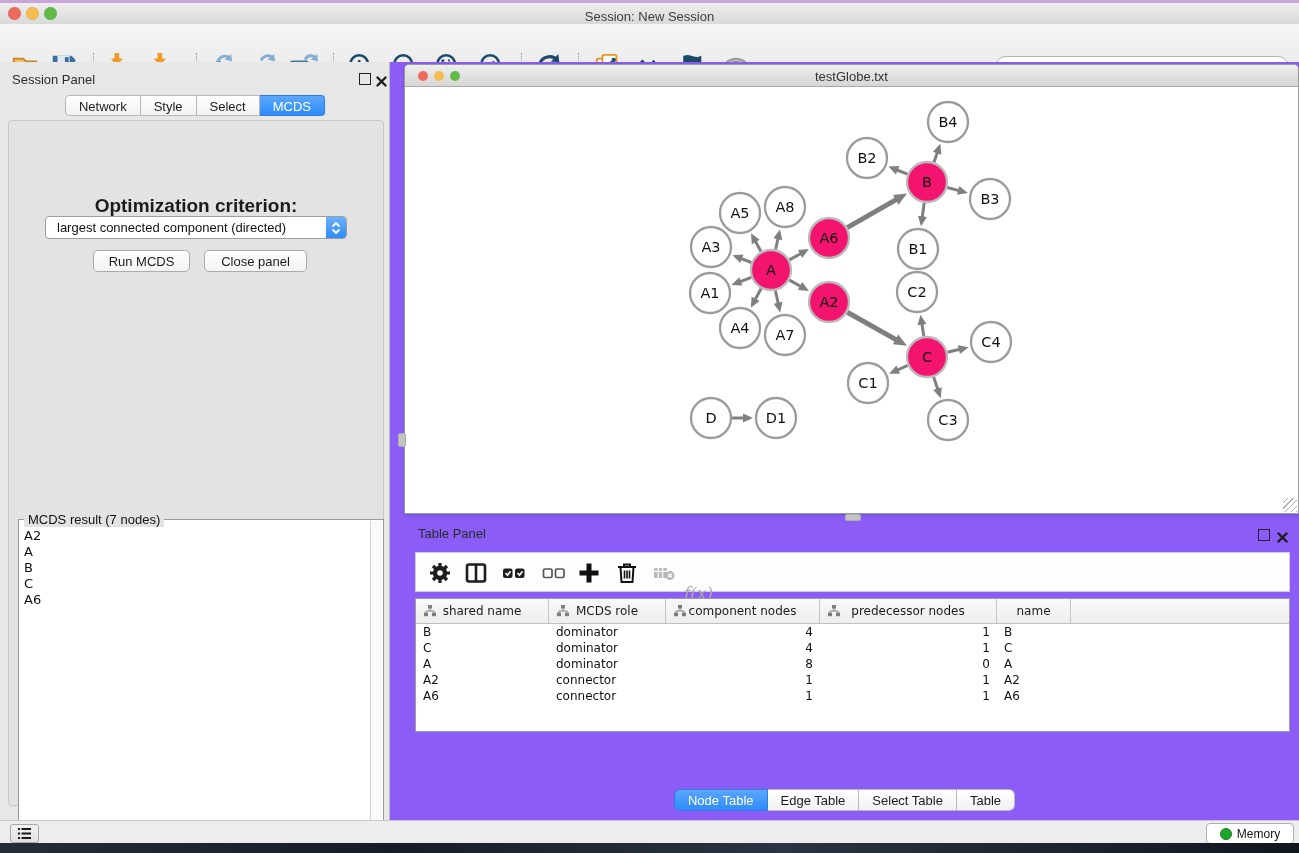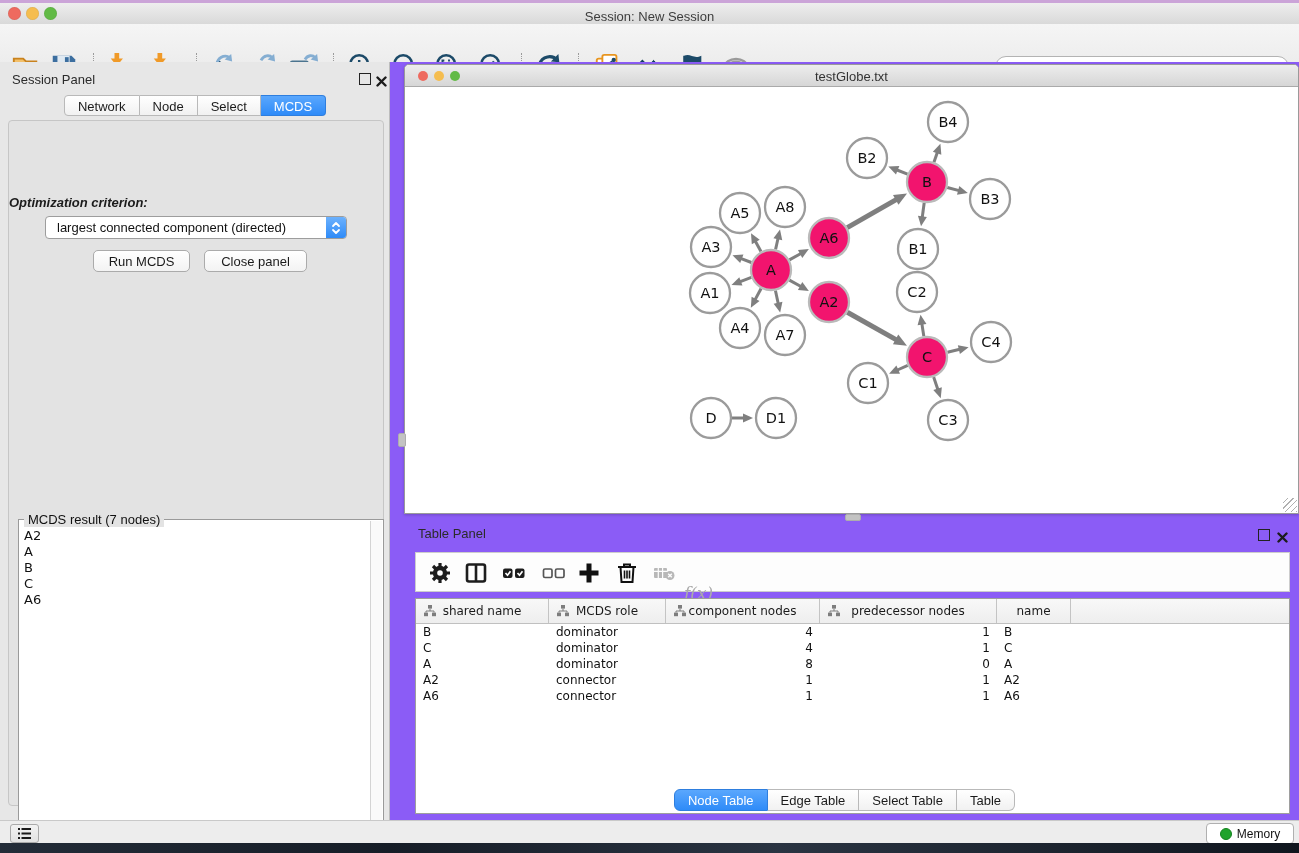--- a/index.html
+++ b/index.html
@@ -27,21 +27,21 @@
   #cp-title{left:12px;top:10px;font-size:13px;color:#2b2b2b;}
   .float-icon{position:absolute;width:10px;height:10px;border:1.5px solid #222;background:transparent;}
   .close-x{position:absolute;width:11px;height:11px;}
   .close-x svg{width:11px;height:11px;}
   #cp-tabs{left:0;top:33px;width:390px;height:21px;display:flex;justify-content:center;}
   .seg-tab{height:21px;line-height:21px;padding:0 13px;font-size:13px;color:#1b1b1b;background:linear-gradient(#ffffff,#f1f1f1);border:1px solid #b9b9b9;border-left:none;box-sizing:border-box;}
   .seg-tab:first-child{border-left:1px solid #b9b9b9;border-radius:4px 0 0 4px;}
   .seg-tab:last-child{border-radius:0 4px 4px 0;}
   .seg-tab.active{background:linear-gradient(#5aa7fd,#2e8bf8);color:#fff;border-color:#2e7ede;}
   #cp-content{left:8px;top:58px;width:374px;height:684px;background:#e3e3e3;border:1px solid #c6c6c6;border-radius:4px;}
-  #opt-label{left:0;top:74px;width:374px;text-align:left;font-size:13px;font-weight:600;color:#1c1c1c;font-style:italic;}
+  #opt-label{left:0;top:74px;width:374px;text-align:center;font-size:19px;font-weight:600;color:#1c1c1c;}
   #criterion-select{left:36px;top:95px;width:302px;height:23px;background:#fff;border:1px solid #9d9d9d;border-radius:4px;box-sizing:border-box;display:flex;align-items:center;}
   #criterion-value{flex:1;font-size:13px;color:#111;padding-left:11px;white-space:nowrap;overflow:hidden;}
   #criterion-stepper{width:20px;height:21px;background:linear-gradient(#6cb1fd,#2e8bf8);border-radius:0 3px 3px 0;display:flex;align-items:center;justify-content:center;}
   .btn{position:absolute;height:22px;background:linear-gradient(#ffffff,#f3f3f3);border:1px solid #ababab;border-radius:5px;font-size:13px;color:#1b1b1b;text-align:center;line-height:21px;box-sizing:border-box;}
   #run-btn{left:84px;top:129px;width:97px;}
   #close-btn{left:195px;top:129px;width:103px;}
   
   #result-box{left:9px;top:398px;width:364px;height:337px;border:1px solid #9a9a9a;background:#fff;}
   #result-legend{position:absolute;left:5px;top:-8px;background:#e3e3e3;padding:0 4px;font-size:13px;color:#111;}
   #result-list{position:absolute;left:1px;top:8px;right:12px;bottom:1px;font-family:"DejaVu Sans",sans-serif;font-size:13px;color:#111;padding-left:4px;}
@@ -59,21 +59,21 @@
     repeating-linear-gradient(135deg,transparent 0 3px,#b0b0b0 3px 4px);}
   #net-vthumb{left:8px;top:371px;width:6px;height:12px;background:#c3c3c3;border:1px solid #adadad;border-radius:2px;}
   #net-hthumb{left:455px;top:452px;width:14px;height:5px;background:#c3c3c3;border:1px solid #adadad;border-radius:2px;}
 
   
   #tp-title{left:28px;top:464px;font-size:13px;color:#2b2b2b;}
   #tp-toolbar{left:25px;top:490px;width:875px;height:40px;background:#fdfdfd;border:1px solid #cdcdcd;box-sizing:border-box;}
   .tpi{position:absolute;top:8px;width:24px;height:24px;}
   .tpi svg{width:100%;height:100%;}
   #fx-icon{font-family:"DejaVu Serif",serif;font-style:italic;font-size:17px;color:#aaa;top:8px;margin-top:22px;}
-  #tp-table{left:25px;top:536px;width:875px;height:216px;background:#fff;border:1px solid #9e9e9e;box-sizing:border-box;overflow:hidden;}
+  #tp-table{left:25px;top:536px;width:875px;height:134px;background:#fff;border:1px solid #9e9e9e;box-sizing:border-box;overflow:hidden;}
   #tp-head{display:flex;height:24px;background:linear-gradient(#f8f8f8,#eeeeee);border-bottom:1px solid #c0c0c0;}
   .hcell{position:relative;height:24px;border-right:1px solid #c4c4c4;box-sizing:border-box;display:flex;align-items:center;justify-content:center;font-size:12px;font-family:"DejaVu Sans",sans-serif;color:#1a1a1a;}
   .hcell .treeicon{position:absolute;left:8px;top:6px;width:12px;height:12px;}
   .hcell.filler{flex:1;border-right:none;}
   .trow{display:flex;height:16px;align-items:center;}
   .tcell{font-size:12px;font-family:"DejaVu Sans",sans-serif;color:#111;box-sizing:border-box;padding:0 7px;white-space:nowrap;overflow:hidden;}
   
   #tp-tabs{left:0;top:727px;width:909px;height:22px;display:flex;justify-content:center;}
   #tp-tabs .seg-tab{height:22px;line-height:22px;border-radius:0;}
   #tp-tabs .seg-tab:first-child{border-radius:6px 0 0 6px;}
@@ -251,21 +251,21 @@
   <div class="abs" id="control-panel">
     <span class="abs" id="cp-title">Session Panel</span>
     <span class="float-icon" style="left:359px;top:11px;"></span>
     <span class="close-x" style="left:376px;top:11px;">
       <svg viewBox="0 0 11 11">
           <path d="M1.5 1.5 L9.5 9.5 M9.5 1.5 L1.5 9.5" stroke="#1c1c1c" stroke-width="2.4" stroke-linecap="round"></path>
         </svg>
     </span>
     <div class="abs" id="cp-tabs">
         <span class="seg-tab">Network</span>
-        <span class="seg-tab">Node</span>
+        <span class="seg-tab">Style</span>
         <span class="seg-tab">Select</span>
         <span class="seg-tab active">MCDS</span>
       </div>
     <div class="abs" id="cp-content">
       <div class="abs" id="opt-label">Optimization criterion:</div>
       <div class="abs" id="criterion-select">
         <span id="criterion-value">largest connected component (directed)</span>
         <span id="criterion-stepper">
           <svg viewBox="0 0 10 14" width="10" height="14">
               <path d="M2 5 L5 2 L8 5 M2 9 L5 12 L8 9" fill="none" stroke="#fff" stroke-width="1.8" stroke-linecap="round" stroke-linejoin="round"></path>

